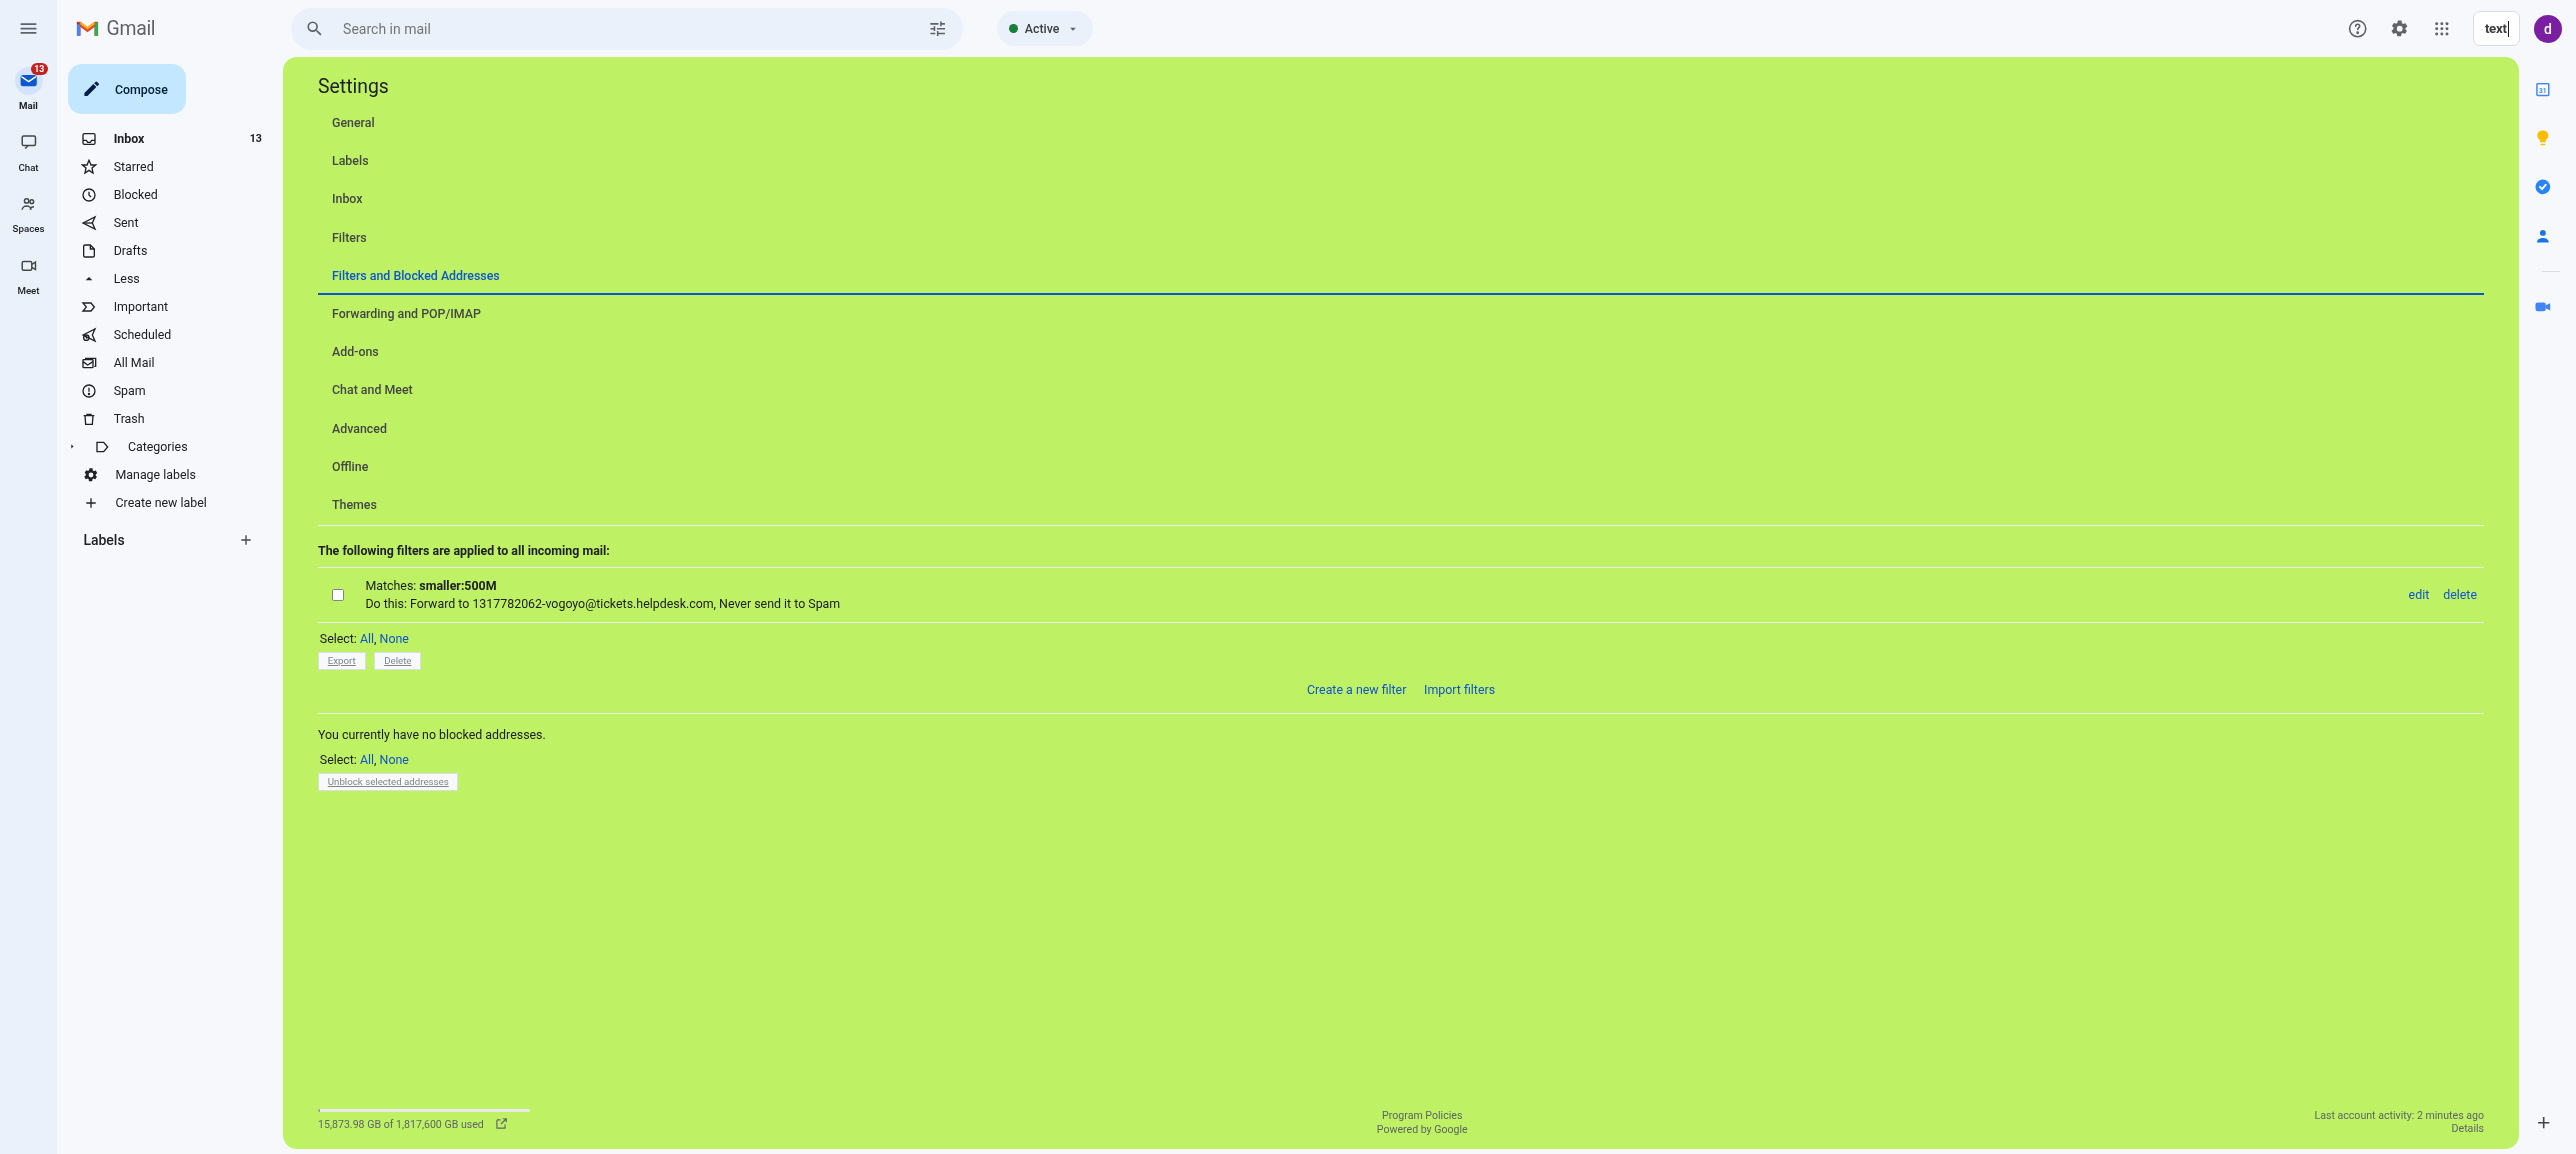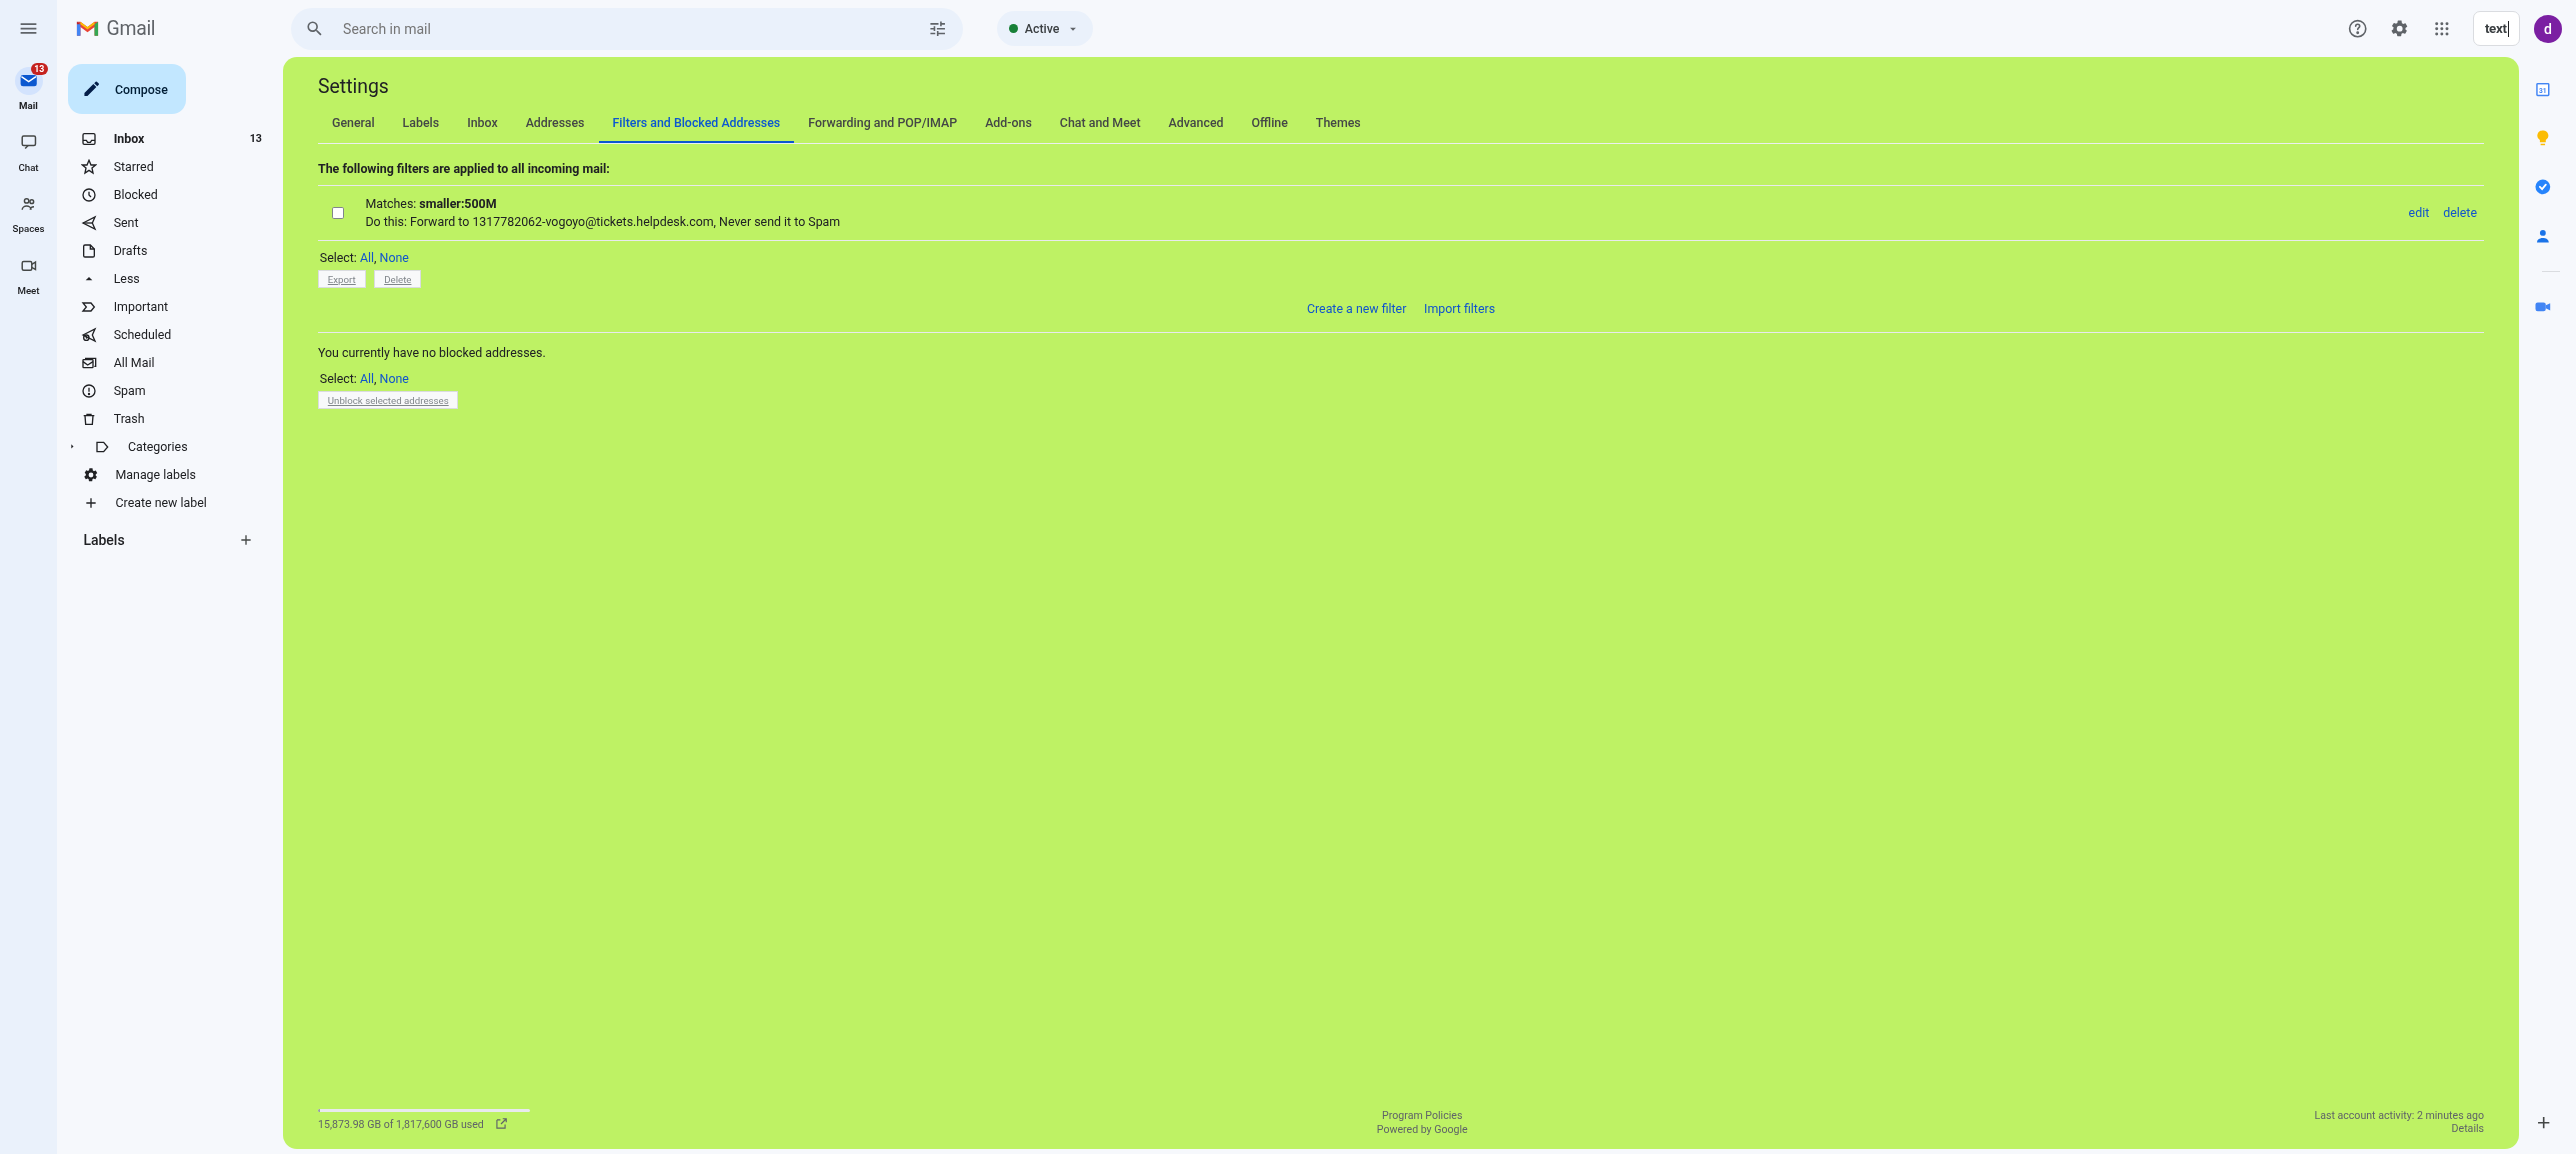--- a/index.html
+++ b/index.html
@@ -47,21 +47,21 @@
 .side-item .count { margin-left:auto; font-size:10.6px; font-weight:700;}
 .side-item .icon { width:17.7px; display:flex; justify-content:center; color:#202124;}
 .side-item.sub .icon { margin-left: 1.8px; }
 .labels-header { display:flex; align-items:center; justify-content:space-between; padding: 10.6px 14px 3.5px 19.4px; font-size:14px; font-weight:500; color:#202124;}
 .plus-btn { width:25px; height:25px; border-radius:50%; display:flex; align-items:center; justify-content:center; cursor:pointer; color:#444746;}
 
 
 .content { flex:1; background:#bef264; border-radius:14px; margin: 0 7px 5.3px 0; padding: 14px 0 0 0; display:flex; flex-direction:column; overflow:hidden;}
 .content-inner { padding: 0 35px; flex:1; overflow-y:auto; }
 .page-title { font-size:19.4px; color:#202124; margin: 3.5px 0 7px 0; font-weight:400;}
-.tabs { display:flex; flex-wrap:wrap; border-bottom:0.9px solid #eceff1; gap: 0; margin-top: 3.5px;}
+.tabs { display:flex; flex-wrap:wrap; border-bottom:0.9px solid #eceff1; gap: 0; margin-top: 3.5px; flex-direction: column;}
 .tab { padding: 10.6px 14px; font-size:12.4px; color:#444746; cursor:pointer; font-weight:500; border-bottom: 2.7px solid transparent; white-space:nowrap;}
 .tab.active { color:#0b57d0; border-bottom-color:#0b57d0; }
 .section-title { font-size:12.4px; font-weight:700; margin: 17.7px 0 8.8px 0; color:#202124;}
 .filter-table { border-top:0.9px solid #e8eaed; border-bottom:0.9px solid #e8eaed; }
 .filter-row { display:flex; align-items:center; padding: 8.8px 0 8.8px 7px; gap: 14px;}
 .chk { width:12.4px; height:12.4px; border:1.3px solid #80868b; border-radius:1.8px; cursor:pointer; background:#fff; flex-shrink:0; margin: 0 7px;}
 .filter-text { font-size:12.4px; line-height:1.45; flex:1; color:#202124;}
 .filter-text .match { font-weight:700; }
 .filter-actions { display:flex; gap:14px; padding-right: 7px;}
 .link { color:#15c; font-size:12.4px; cursor:pointer; }
@@ -356,21 +356,21 @@
         </div>
       </div>
 
       <div class="content">
         <div class="content-inner">
           <h1 class="page-title">Settings</h1>
           <div class="tabs">
             <div class="tab">General</div>
             <div class="tab">Labels</div>
             <div class="tab">Inbox</div>
-            <div class="tab">Addresses</div>
+            <div class="tab">Filters</div>
             <div class="tab active">Filters and Blocked Addresses</div>
             <div class="tab">Forwarding and POP/IMAP</div>
             <div class="tab">Add-ons</div>
             <div class="tab">Chat and Meet</div>
             <div class="tab">Advanced</div>
             <div class="tab">Offline</div>
             <div class="tab">Themes</div>
           </div>
 
           <div class="section-title">The following filters are applied to all incoming mail:</div>

